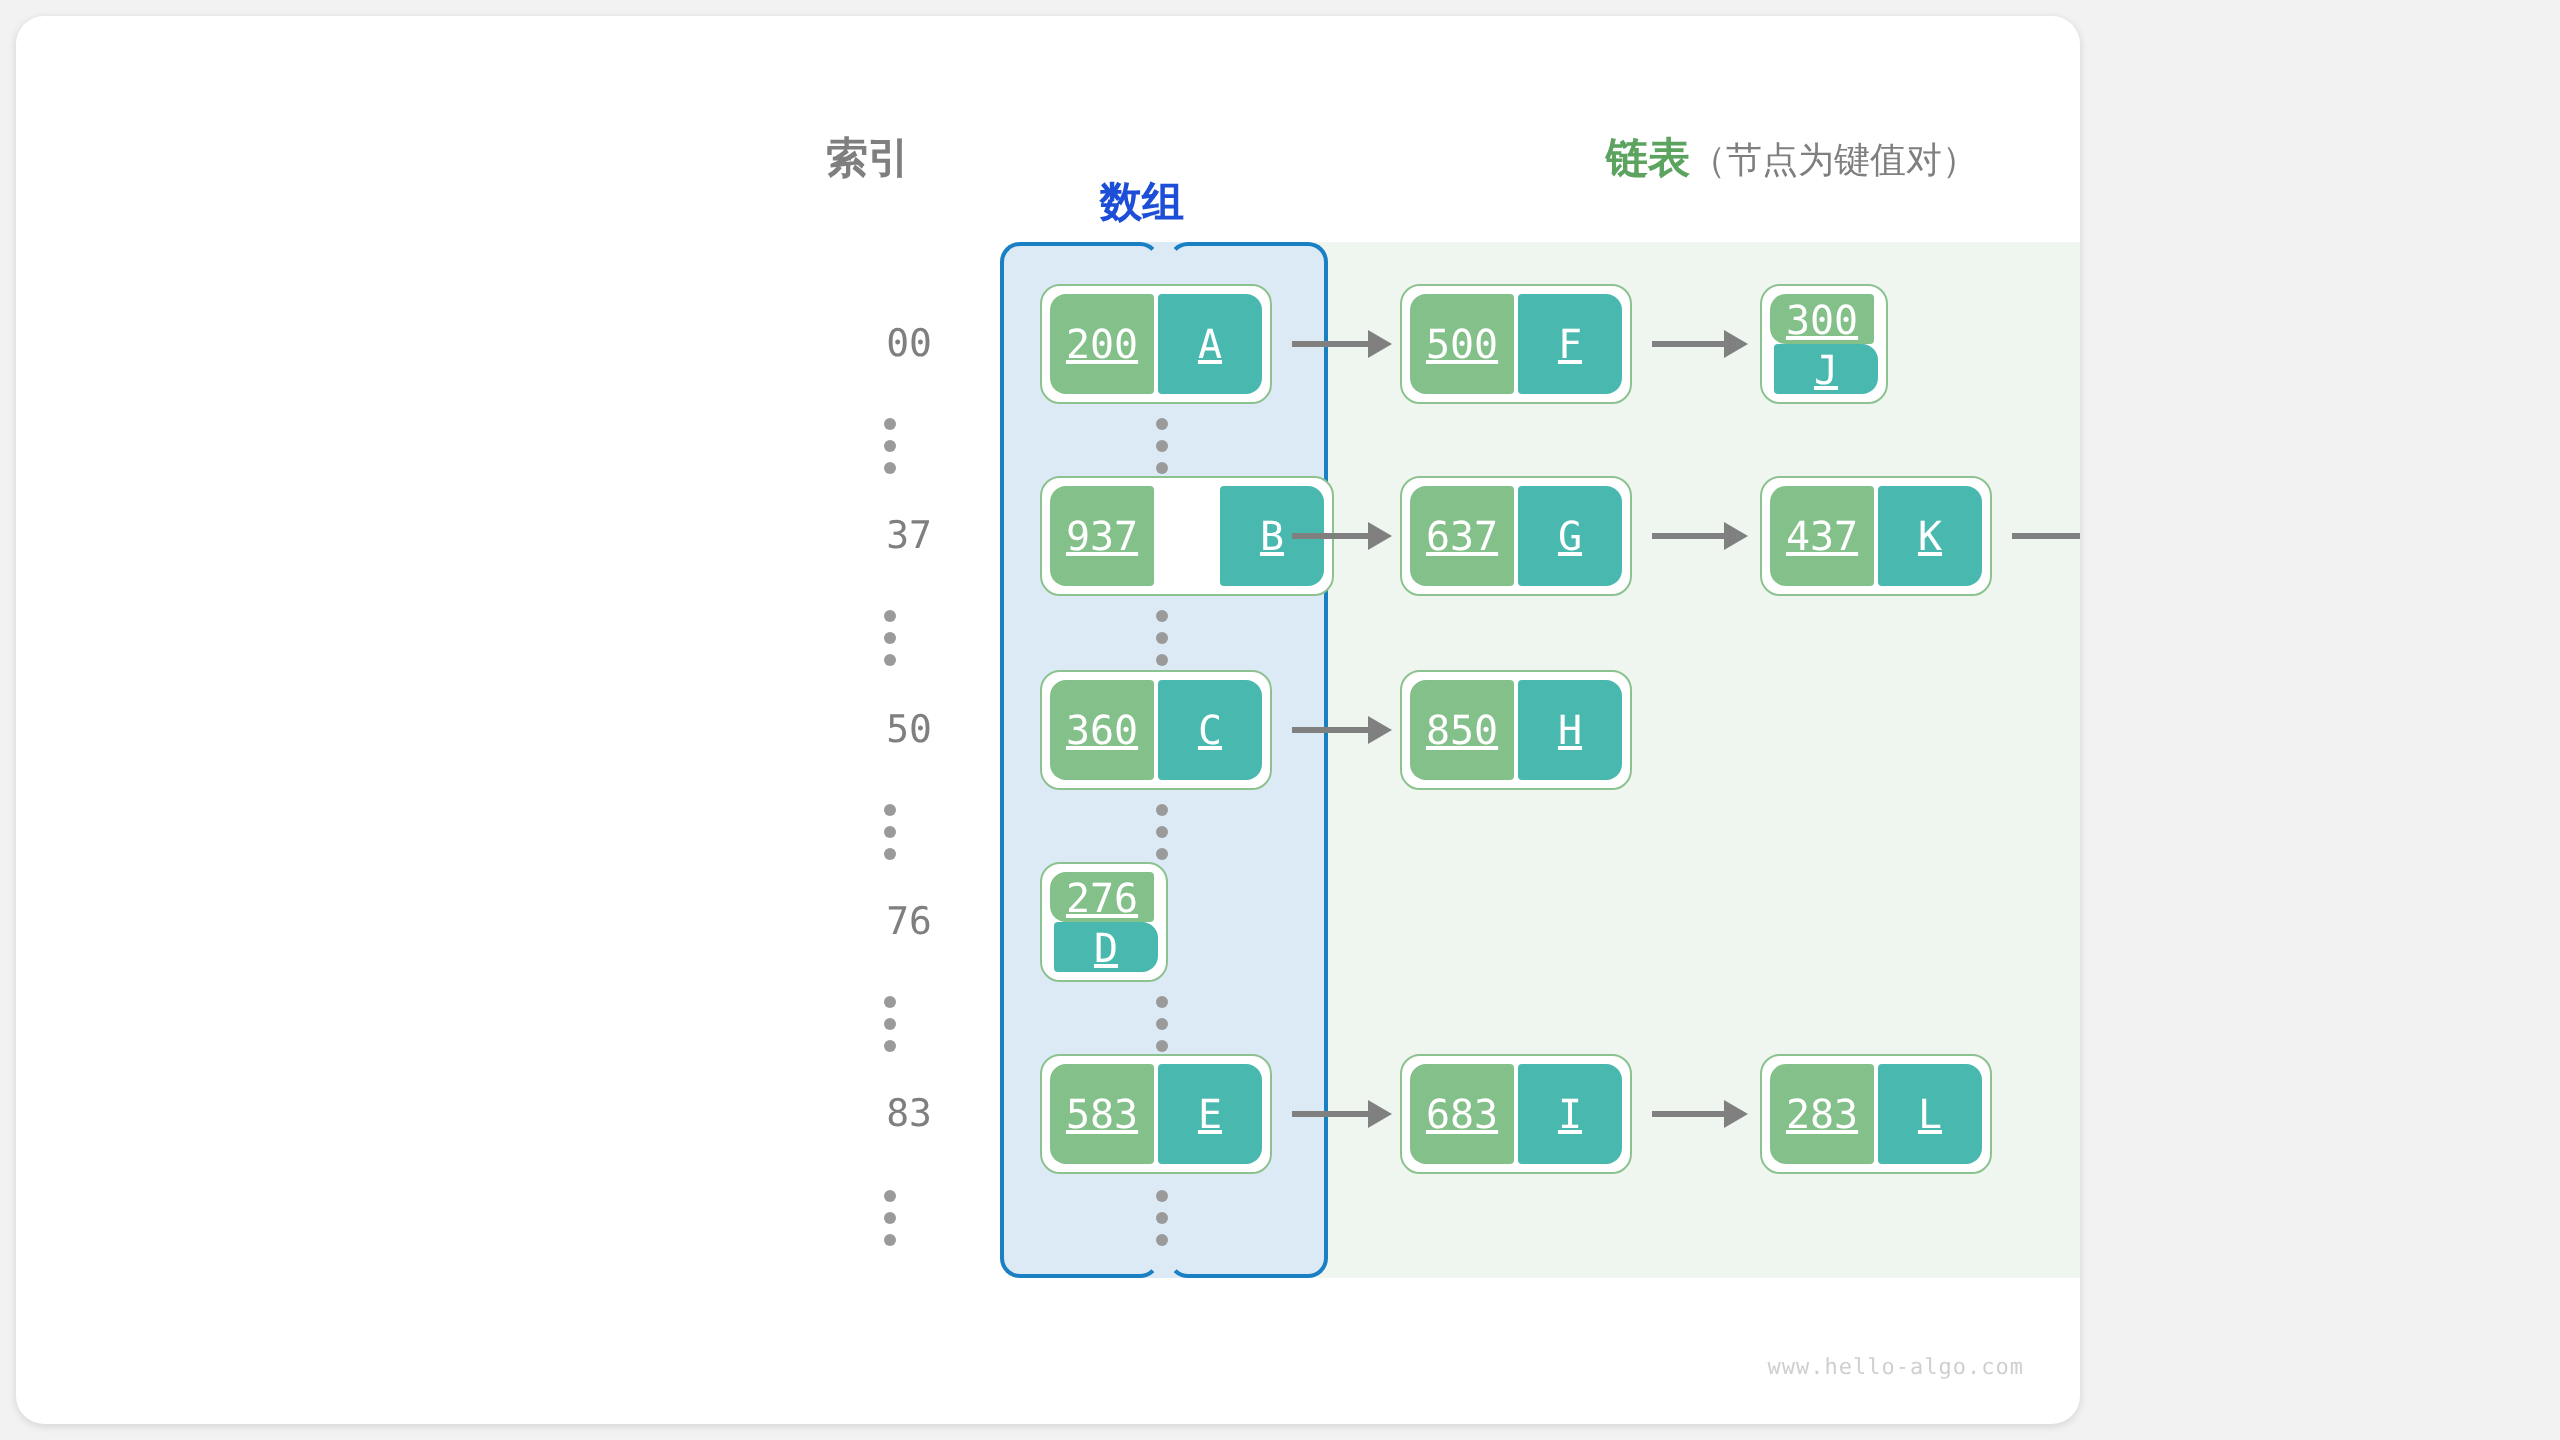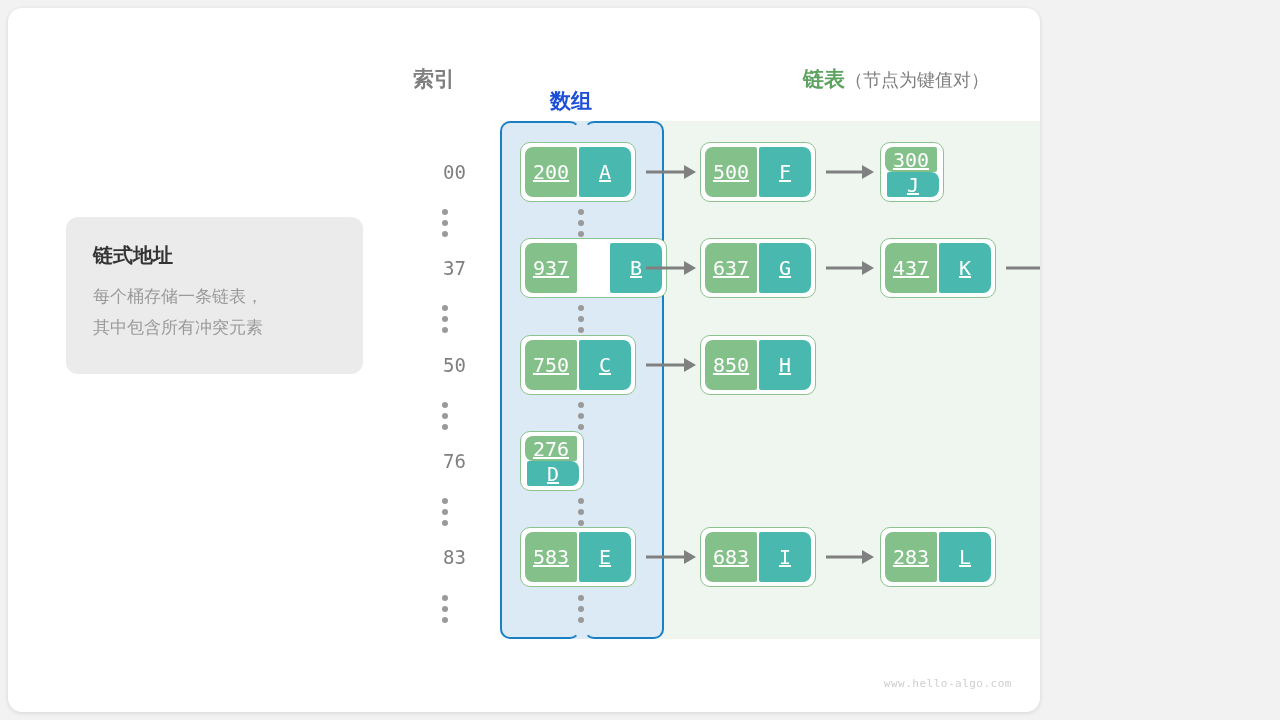--- a/index.html
+++ b/index.html
@@ -137,25 +137,20 @@
 
   <div class="hdr" id="hdr-index">索引</div>
   <div class="hdr" id="hdr-array">数组</div>
   <div class="hdr" id="hdr-list">
     <span class="lk">链表</span><span class="sub">（节点为键值对）</span>
   </div>
 
   <div id="list-panel"></div>
   <div id="array-panel"></div>
 
-  <div id="info-card">
-    <div class="card-title">链式地址</div>
-    <div class="card-line l1">每个桶存储一条链表，</div>
-    <div class="card-line l2">其中包含所有冲突元素</div>
-  </div>
 
 
   <div id="rows-layer">
       <div class="index-label" style="top: 134px;">00</div>
       <div class="node" style="left: 512px; top: 134px;">
         <div class="cell key">200</div>
         <div class="cell value">A</div>
       </div>
       <div class="arrow" style="left: 638px; top: 134px; width: 50px;">
         <svg width="50" height="60" viewBox="0 0 50 60">
@@ -227,21 +222,21 @@
         <i></i>
         <i></i>
       </div>
       <div class="dots" style="left: 570px; top: 297px;">
         <i></i>
         <i></i>
         <i></i>
       </div>
       <div class="index-label" style="top: 327px;">50</div>
       <div class="node" style="left: 512px; top: 327px;">
-        <div class="cell key">750</div>
+        <div class="cell key">360</div>
         <div class="cell value">C</div>
       </div>
       <div class="arrow" style="left: 638px; top: 327px; width: 50px;">
         <svg width="50" height="60" viewBox="0 0 50 60">
           <line x1="0" y1="30" x2="39" y2="30" stroke="#808080" stroke-width="3"></line>
           <polygon points="38,23 50,30 38,37" fill="#808080"></polygon>
         </svg>
       </div>
       <div class="node" style="left: 692px; top: 327px;">
         <div class="cell key">850</div>

